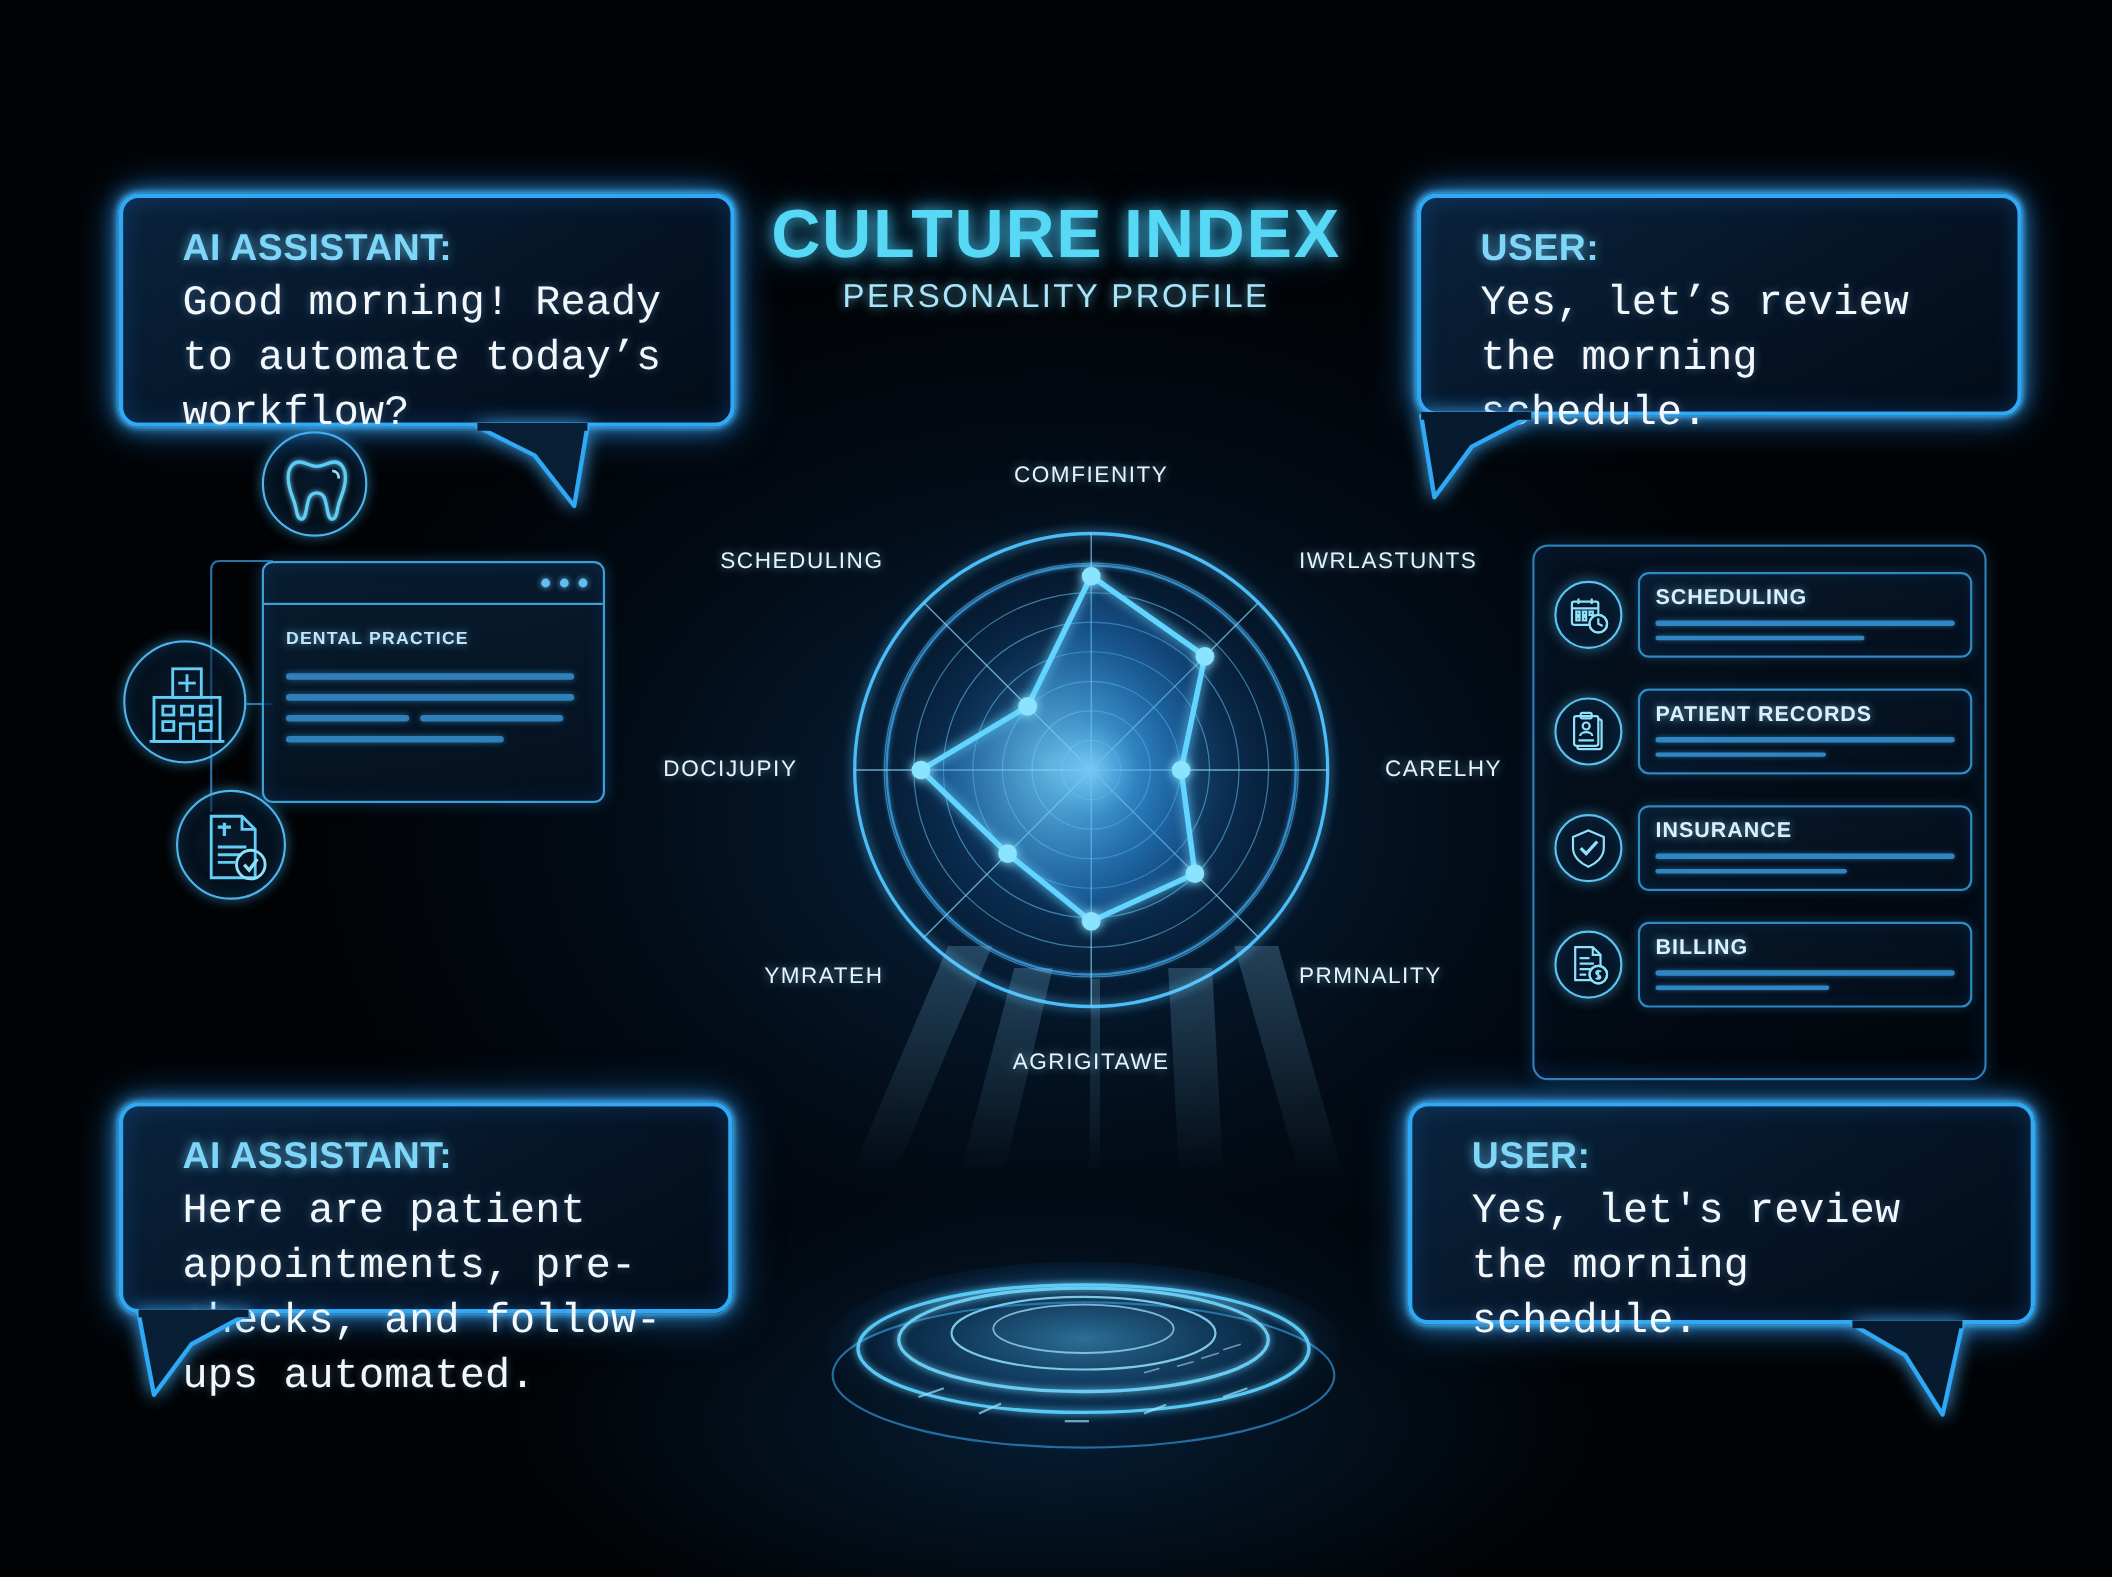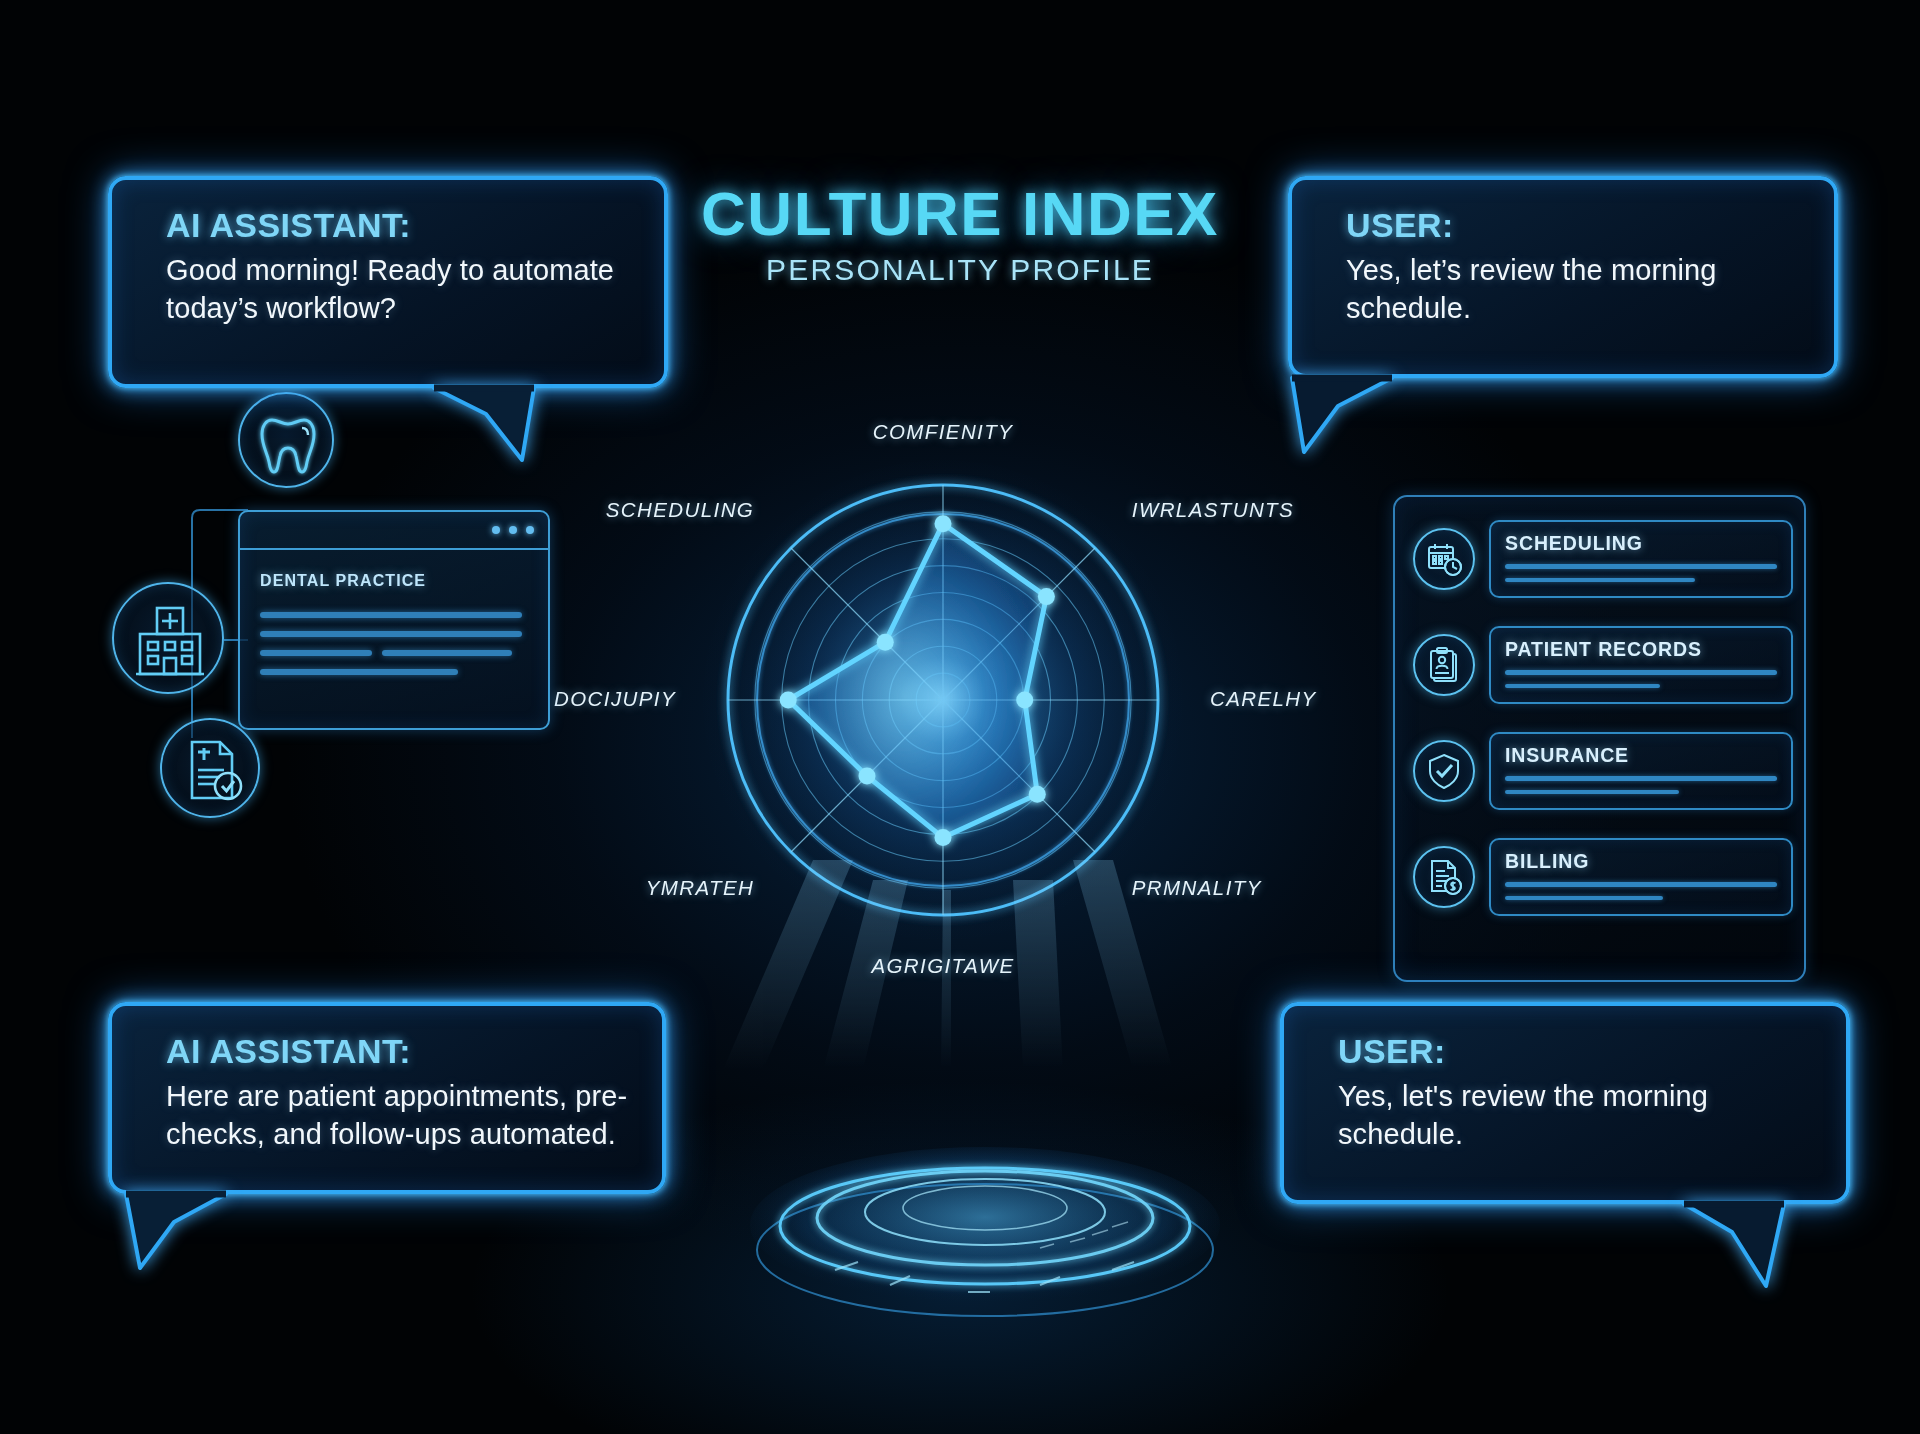--- a/index.html
+++ b/index.html
@@ -24,22 +24,23 @@
       0 0 18px rgba(60,170,255,0.85),
       0 0 42px rgba(40,140,240,0.55),
       inset 0 0 22px rgba(30,110,200,0.30);
     padding:26px 32px 28px 54px;
   }
   .bubble .speaker{
     color:#7fd6f7; font-size:34px; font-weight:bold; letter-spacing:.4px;
     margin-bottom:6px; text-shadow:0 0 10px rgba(110,210,255,.75);
   }
   .bubble .msg{
-    color:#f2f8fc; font-size:29px; line-height:1.32; letter-spacing:.1px;
+    color:#f2f8fc; font-size:38px; line-height:1.32; letter-spacing:.1px;
     text-shadow:0 0 8px rgba(170,215,255,.35);
+    font-family:Liberation Mono, monospace;
   }
 
   #bubble-tl{ left:108px;  top:176px;  width:560px; height:212px; }
   #bubble-tr{ left:1288px; top:176px;  width:550px; height:202px; }
   #bubble-bl{ left:108px;  top:1002px; width:558px; height:192px; }
   #bubble-br{ left:1280px; top:1002px; width:570px; height:202px; }
 
   
   .tail-svg{ position:absolute; overflow:visible; pointer-events:none; }
 
@@ -48,21 +49,21 @@
   #title-main{
     color:#57d8f5; font-size:62px; font-weight:bold; letter-spacing:1.5px;
     text-shadow:0 0 14px rgba(80,215,255,.85), 0 0 34px rgba(50,170,255,.6);
   }
   #title-sub{
     color:#a9e4f8; font-size:30px; letter-spacing:2.2px; margin-top:4px;
     text-shadow:0 0 10px rgba(120,220,255,.7);
   }
 
   
-  #radar-wrap{ position:absolute; left:573px; top:380px; width:740px; height:700px;font-style:italic; }
+  #radar-wrap{ position:absolute; left:622px; top:380px; width:740px; height:700px; }
   #radar-svg{ position:absolute; left:0; top:0; }
   .axis-label{
     position:absolute; color:#e6f4fb; font-size:20.5px; letter-spacing:1.4px;
     white-space:nowrap; text-shadow:0 0 9px rgba(150,215,255,.6);
   }
 
   
   #holo-base{ position:absolute; left:740px; top:1130px; width:490px; height:200px; }
 
   

